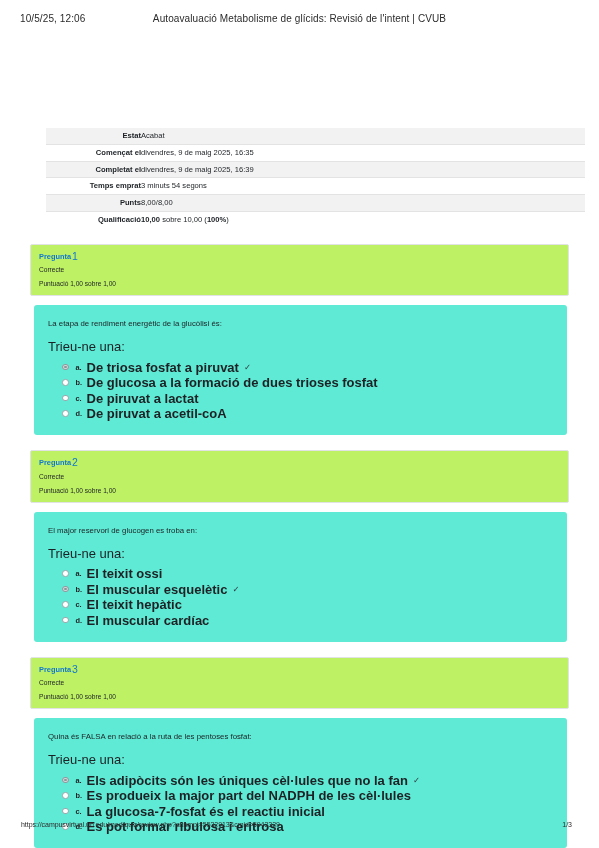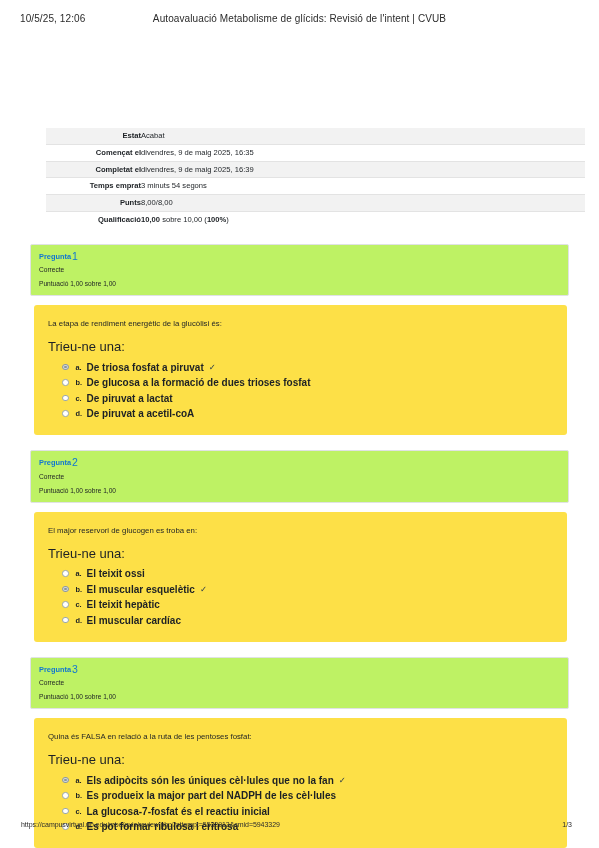--- a/index.html
+++ b/index.html
@@ -144,21 +144,21 @@
     line-height: 8px;
   }
   .q-mark {
     font-size: 6.6px;
     color: #1d2125;
     margin-top: 6px;
     line-height: 8px;
   }
 
   .q-body {
-    background: #fde047;
+    background: #5eead4;
     border-radius: 3px;
     margin: 9px 0 0 4px;
     padding: 13px 14px 14px 14px;
     box-sizing: border-box;
     width: 533px;
   }
   .q-text {
     font-size: 7.8px;
     color: #1d2125;
     line-height: 11px;
@@ -204,21 +204,21 @@
   }
   .ans-letter {
     font-size: 7.4px;
     font-weight: bold;
     color: #1d2125;
     margin-left: 7px;
     width: 11px;
     flex: 0 0 auto;
   }
   .ans-text {
-    font-size: 10px;
+    font-size: 13px;
     font-weight: bold;
     color: #1d2125;
     white-space: nowrap;
   }
   .tick {
     margin-left: 5px;
     font-size: 8.5px;
     color: #32424a;
     line-height: 1;
     font-weight: normal;

